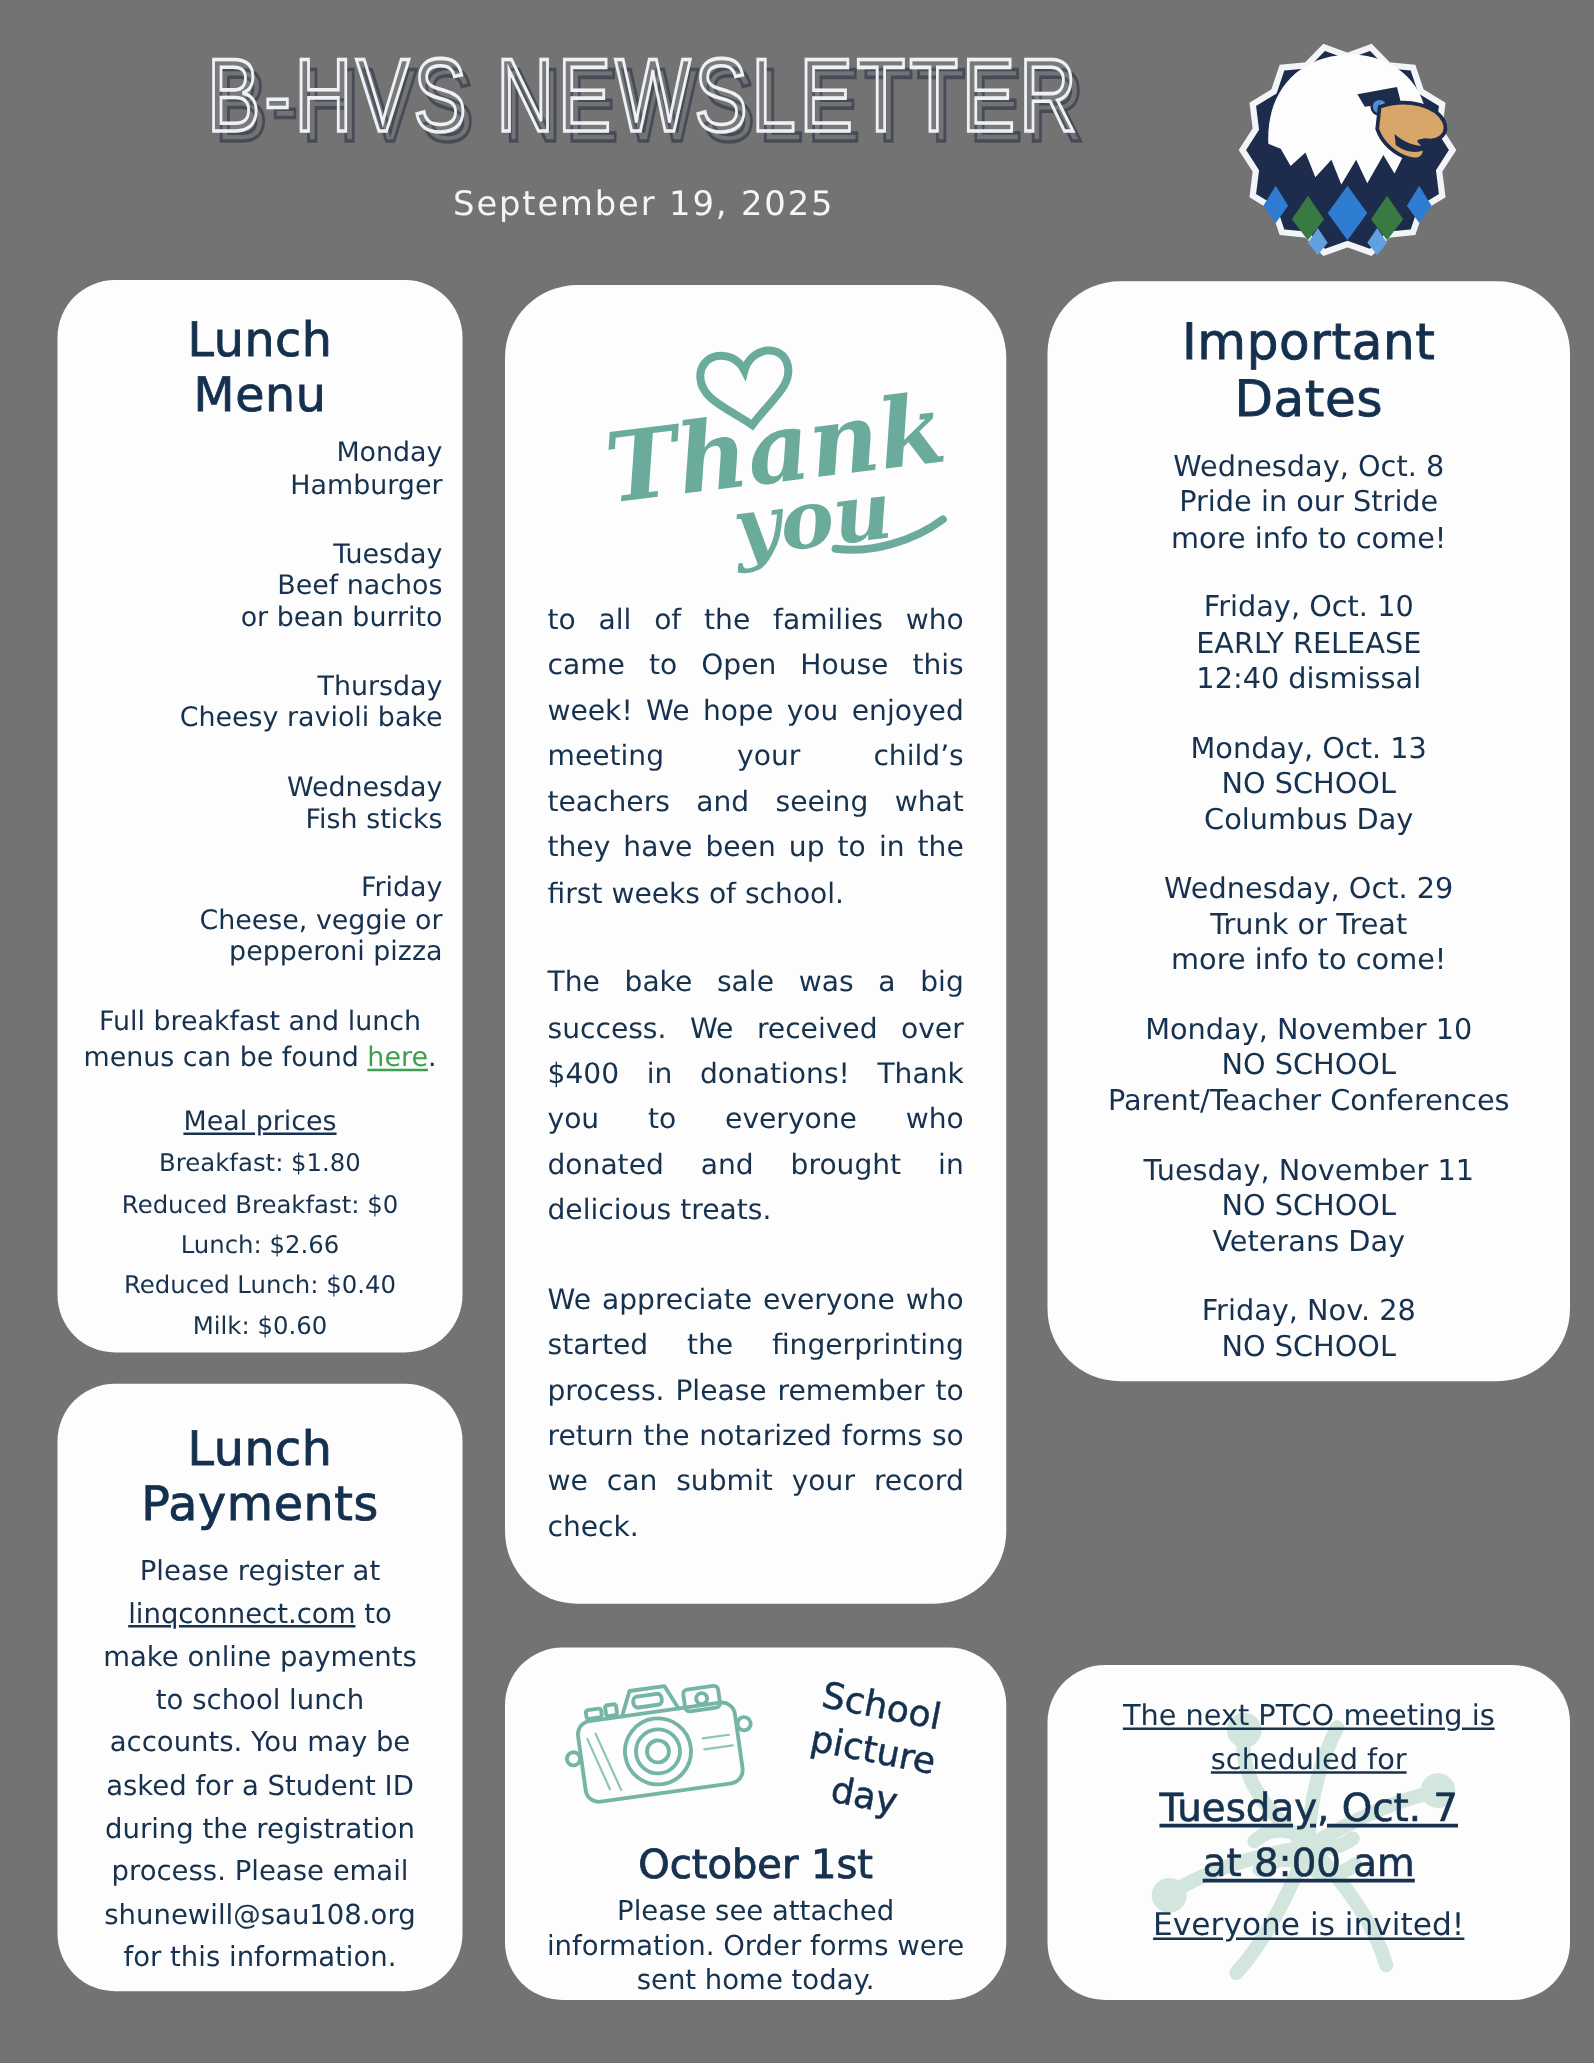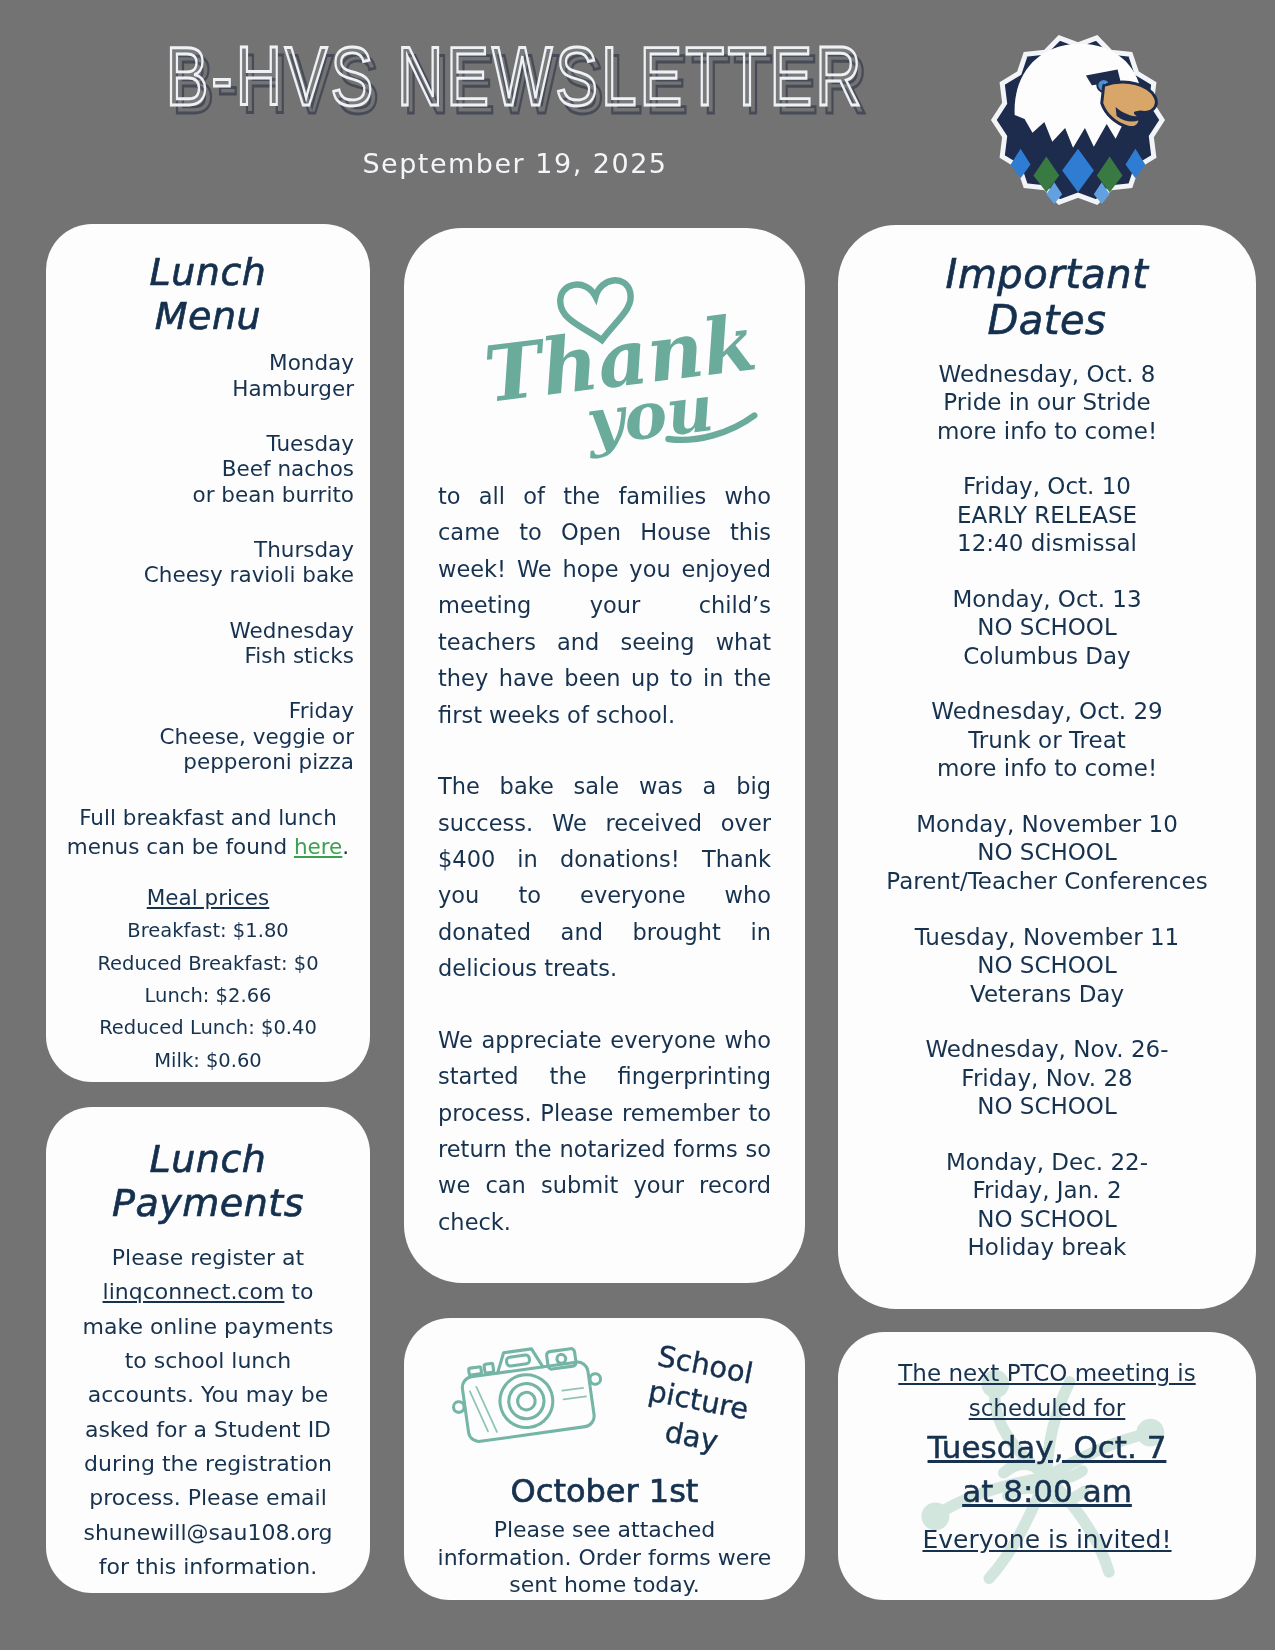--- a/index.html
+++ b/index.html
@@ -19,27 +19,27 @@
 
   
   .logo{position:absolute;left:986px;top:24px;width:184px;height:188px;}
 
   
   .card{position:absolute;background:#fdfdfe;overflow:hidden;box-sizing:border-box;}
   .card-lunch-menu{left:46px;top:224px;width:324px;height:858px;border-radius:46px;padding:26px 16px;}
   .card-lunch-pay {left:46px;top:1107px;width:324px;height:486px;border-radius:46px;padding:30px 24px;}
   .card-thanks    {left:404px;top:228px;width:401px;height:1055px;border-radius:58px;padding:16px 34px;}
   .card-picture   {left:404px;top:1318px;width:401px;height:282px;border-radius:46px;padding:12px 18px;}
-  .card-dates     {left:838px;top:225px;width:418px;height:1084px;border-radius:58px;padding:26px 20px;}
+  .card-dates     {left:838px;top:225px;width:418px;height:880px;border-radius:58px;padding:26px 20px;}
   .card-ptco      {left:838px;top:1332px;width:418px;height:268px;border-radius:46px;padding:24px 24px;}
 
   .h-card{margin:0;font-size:38px;font-weight:400;line-height:1.16;text-align:center;
           color:#14304e;-webkit-text-stroke:0.7px #14304e;letter-spacing:0.5px;}
   .card-dates .h-card{font-size:40px;}
-  .h-line{display:block;font-style:italic;}
+  .h-line{display:block;}
 
   
   .menu-days{margin-top:12px;text-align:right;}
   .menu-day{margin-bottom:30px;}
   .day-line{font-size:21.5px;line-height:1.18;}
   .menus-note{margin:24px 0 0;text-align:center;font-size:21.5px;line-height:1.32;}
   .green-link{color:#3da04f;text-decoration:underline;cursor:pointer;}
   .meal-title{margin:24px 0 4px;text-align:center;font-size:21.5px;text-decoration:underline;}
   .price-line{margin-top:10px;text-align:center;font-size:19.5px;line-height:1.15;}
 
@@ -230,21 +230,20 @@
         <div class="event-line">Monday, November 10</div>
         <div class="event-line">NO SCHOOL</div>
         <div class="event-line">Parent/Teacher Conferences</div>
       </div>
       <div class="dates-event">
         <div class="event-line">Tuesday, November 11</div>
         <div class="event-line">NO SCHOOL</div>
         <div class="event-line">Veterans Day</div>
       </div>
       <div class="dates-event">
-        <div class="event-line">Wednesday, Nov. 26-</div>
         <div class="event-line">Friday, Nov. 28</div>
         <div class="event-line">NO SCHOOL</div>
       </div>
       <div class="dates-event">
         <div class="event-line">Monday, Dec. 22-</div>
         <div class="event-line">Friday, Jan. 2</div>
         <div class="event-line">NO SCHOOL</div>
         <div class="event-line">Holiday break</div>
       </div>
     </div>

